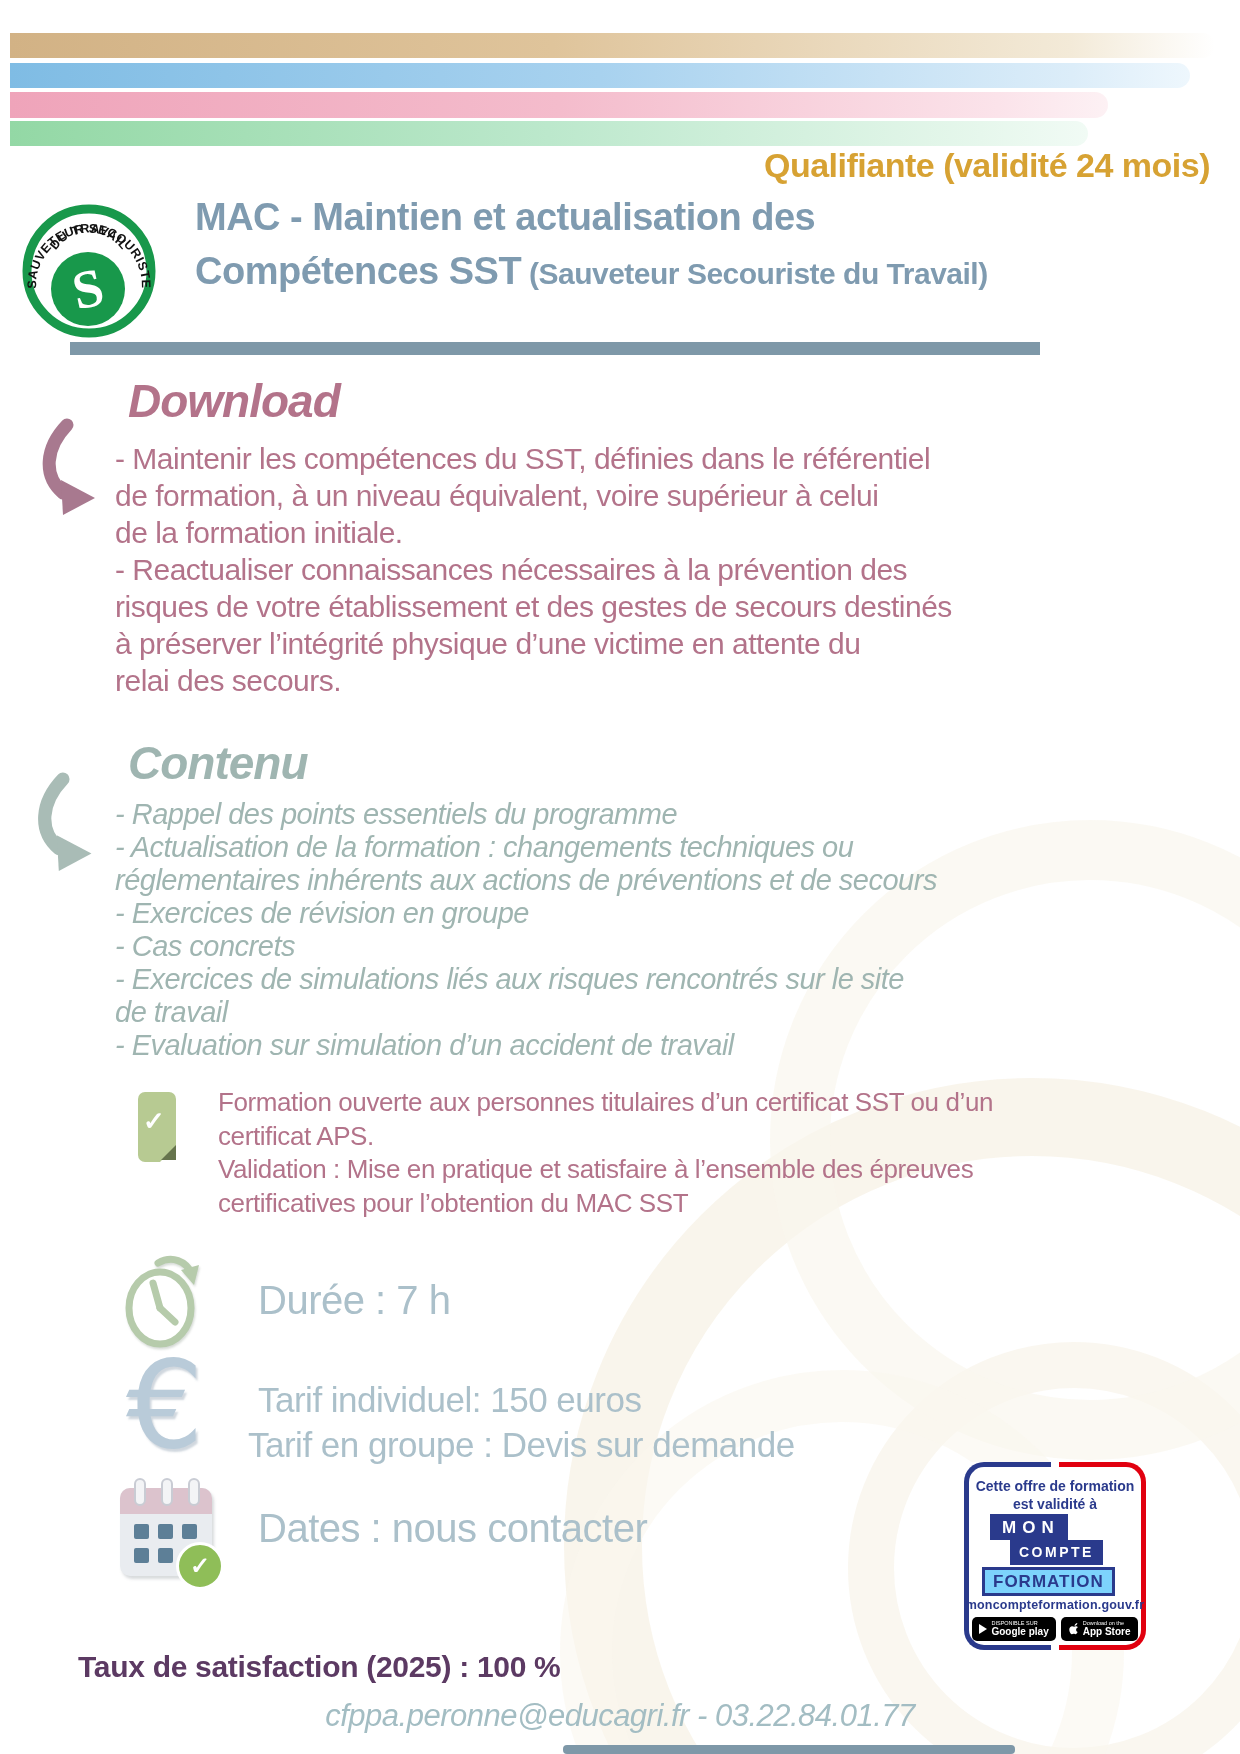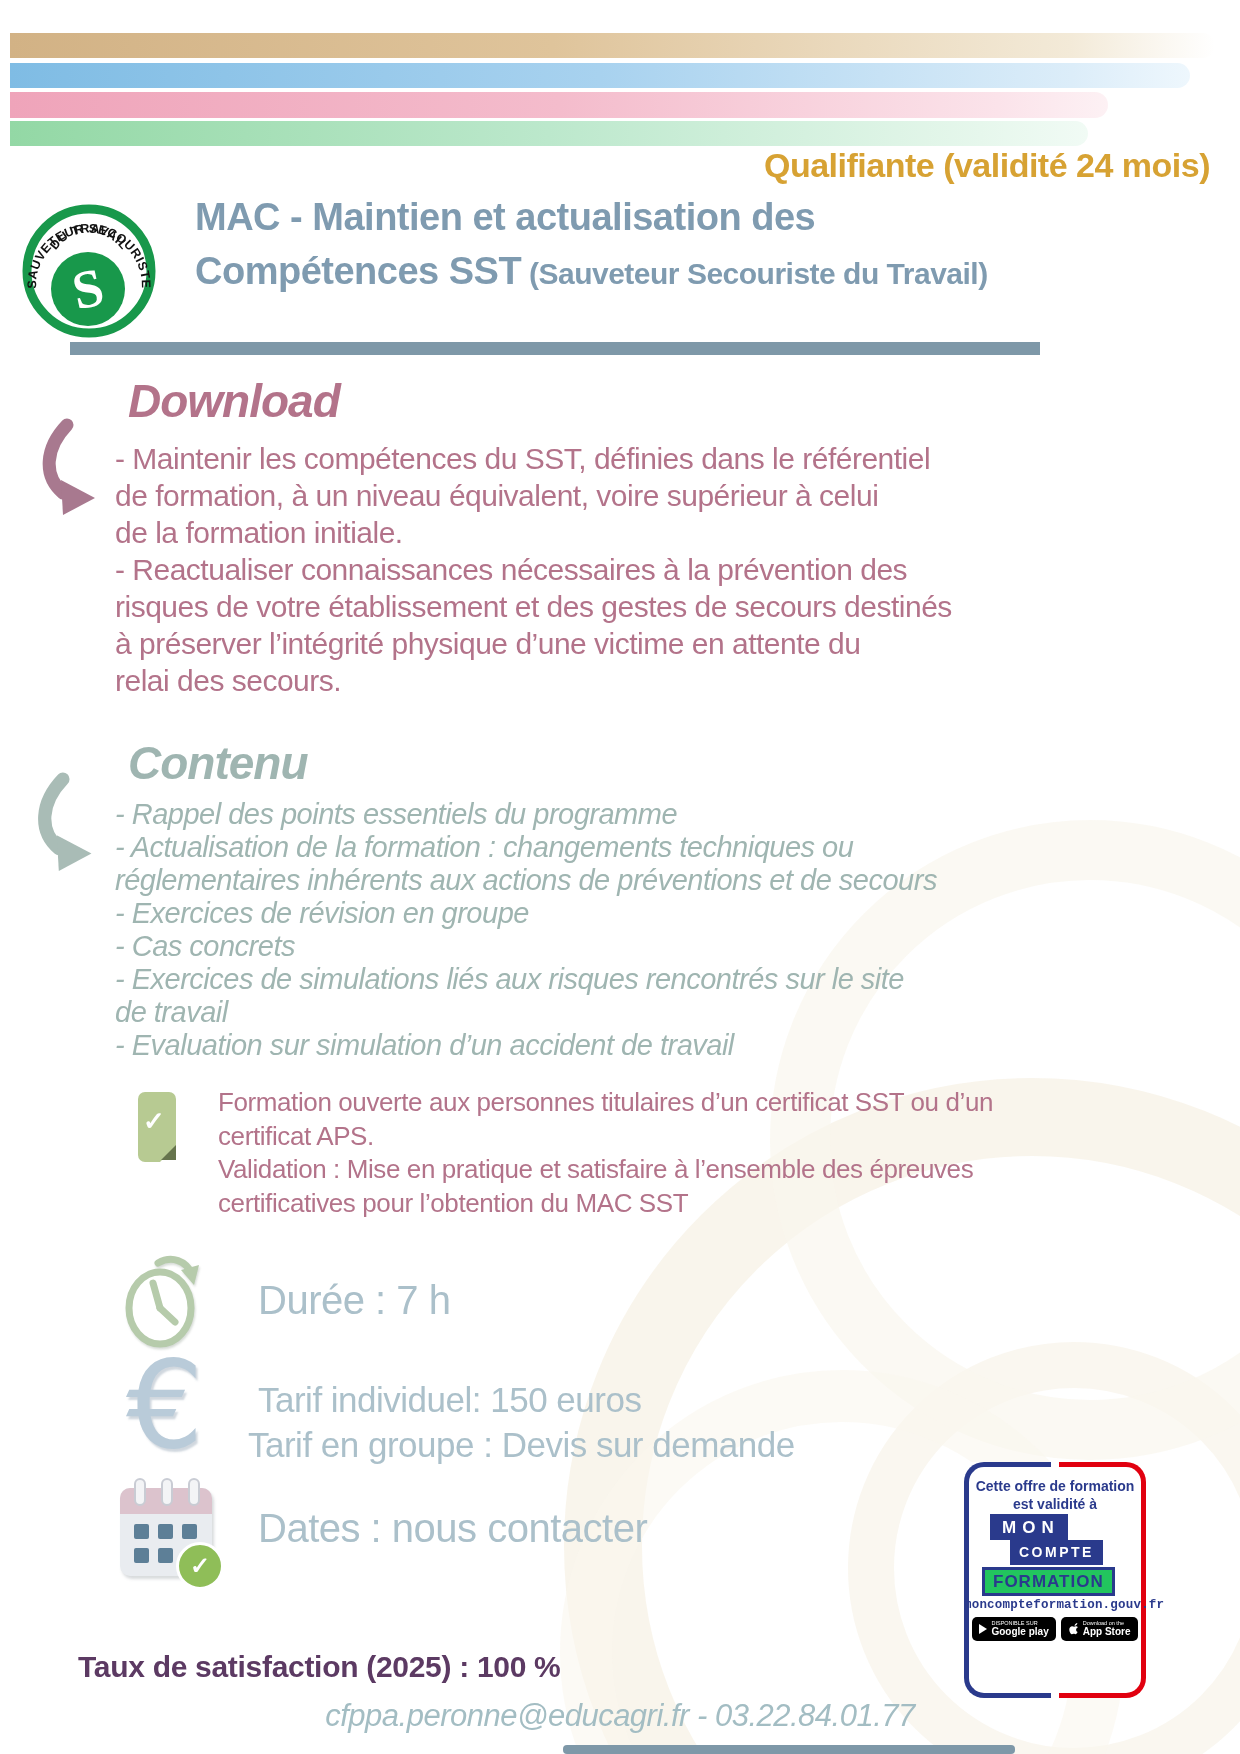--- a/index.html
+++ b/index.html
@@ -61,37 +61,37 @@
   .cal-head{position:absolute;left:0;top:10px;width:92px;height:26px;background:#dcc3cd;border-radius:10px 10px 0 0;}
   .ring{position:absolute;width:8px;height:24px;background:#f3f4f6;border:2px solid #c9ccd4;border-radius:6px;top:0;}
   .r1{left:14px;}.r2{left:41px;}.r3{left:68px;}
   .sq{position:absolute;width:15px;height:15px;background:#5d7f97;border-radius:2px;}
   .s11{left:14px;top:46px;}.s12{left:38px;top:46px;}.s13{left:62px;top:46px;}
   .s21{left:14px;top:70px;}.s22{left:38px;top:70px;}
   .cal-check{position:absolute;right:0;bottom:0;width:42px;height:42px;background:#8fbe58;border:3px solid #fff;
              border-radius:50%;color:#fff;font-size:24px;font-weight:bold;text-align:center;line-height:42px;}
   .txt-dates{left:258px;top:1506px;font-size:40px;color:#abc0ca;letter-spacing:-0.5px;}
   
-  .mcf{left:964px;top:1462px;width:182px;height:236px;background:#fff;z-index:2;}
+  .mcf{left:964px;top:1462px;width:182px;height:188px;background:#fff;z-index:2;}
   .mcf-bl,.mcf-br{position:absolute;top:0;bottom:0;width:45%;}
   .mcf-bl{left:0;border:5px solid #2a3a8c;border-right:none;border-radius:20px 0 0 20px;}
   .mcf-br{right:0;border:5px solid #e1000f;border-left:none;border-radius:0 20px 20px 0;}
   .mcf-head{position:absolute;left:0;right:0;top:16px;text-align:center;color:#2a3a8c;
             font-size:14px;font-weight:bold;line-height:1.25;}
   .mcf-logo{position:absolute;left:0;right:0;top:52px;}
   .mcf-row{white-space:nowrap;line-height:0;}
   .blk{display:inline-block;}
   .blk-mon{margin-left:26px;background:#2a3a8c;color:#fff;font-size:17px;font-weight:bold;
            letter-spacing:6px;padding:5px 8px 4px 12px;line-height:17px;}
   .blk-compte{margin-left:46px;background:#2a3a8c;color:#fff;font-size:14px;font-weight:bold;
            letter-spacing:2.5px;padding:4px 9px 5px 9px;line-height:16px;margin-top:0;}
-  .blk-formation{margin-left:18px;background:#22c55e;color:#2a3a8c;border:3px solid #2a3a8c;font-size:17px;
+  .blk-formation{margin-left:18px;background:#7dd3fc;color:#2a3a8c;border:3px solid #2a3a8c;font-size:17px;
            font-weight:bold;letter-spacing:1px;padding:3px 8px;line-height:17px;margin-top:2px;}
   .mcf-url{position:absolute;left:0;right:0;top:136px;text-align:center;color:#2a3a8c;
-           font-size:12.5px;font-weight:bold;letter-spacing:0.2px;font-family:Liberation Mono, monospace;}
+           font-size:12.5px;font-weight:bold;letter-spacing:0.2px;}
   .mcf-stores{position:absolute;left:0;right:0;top:155px;display:flex;justify-content:center;gap:5px;}
   .store{background:#000;border-radius:5px;color:#fff;display:flex;align-items:center;gap:4px;
          padding:2px 7px;height:20px;}
   .store .lines{display:flex;flex-direction:column;line-height:1;}
   .store .tiny{font-size:5.5px;}
   .store .big{font-size:10px;font-weight:bold;}
   .gp-tri{width:0;height:0;border-left:8px solid #fff;border-top:5px solid transparent;
           border-bottom:5px solid transparent;}
   
   .satisf{left:78px;top:1650px;font-size:30px;font-weight:bold;color:#5c3a63;letter-spacing:-0.3px;}

